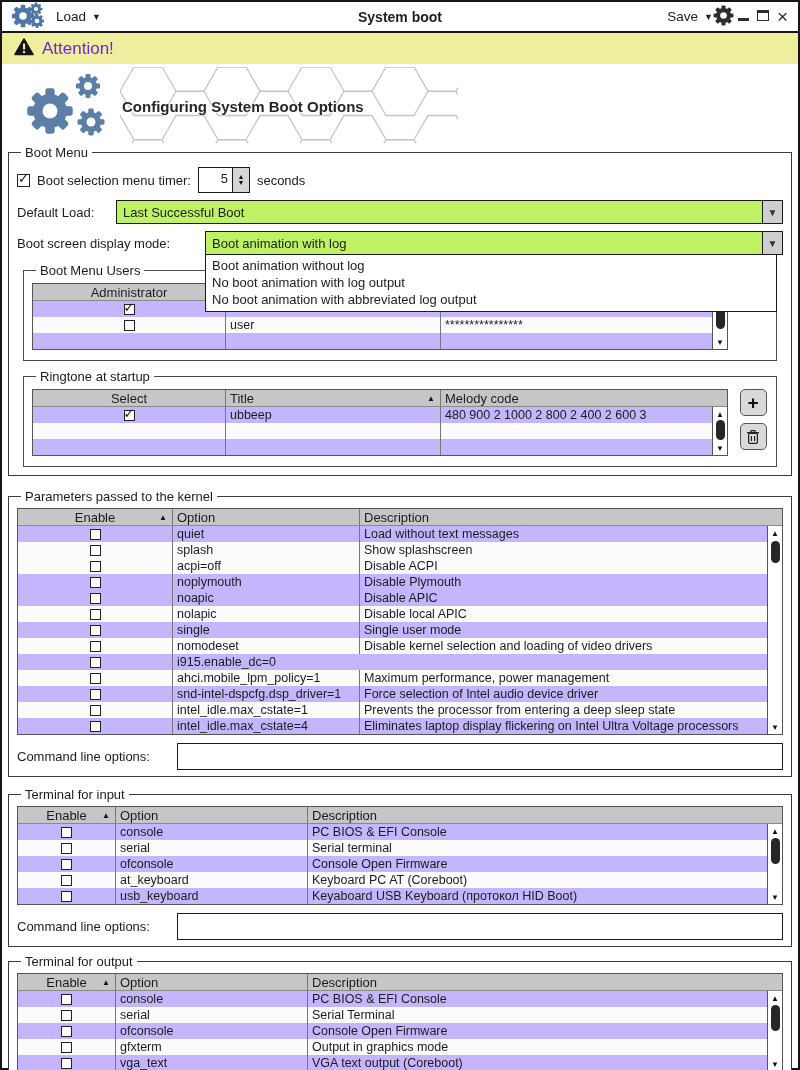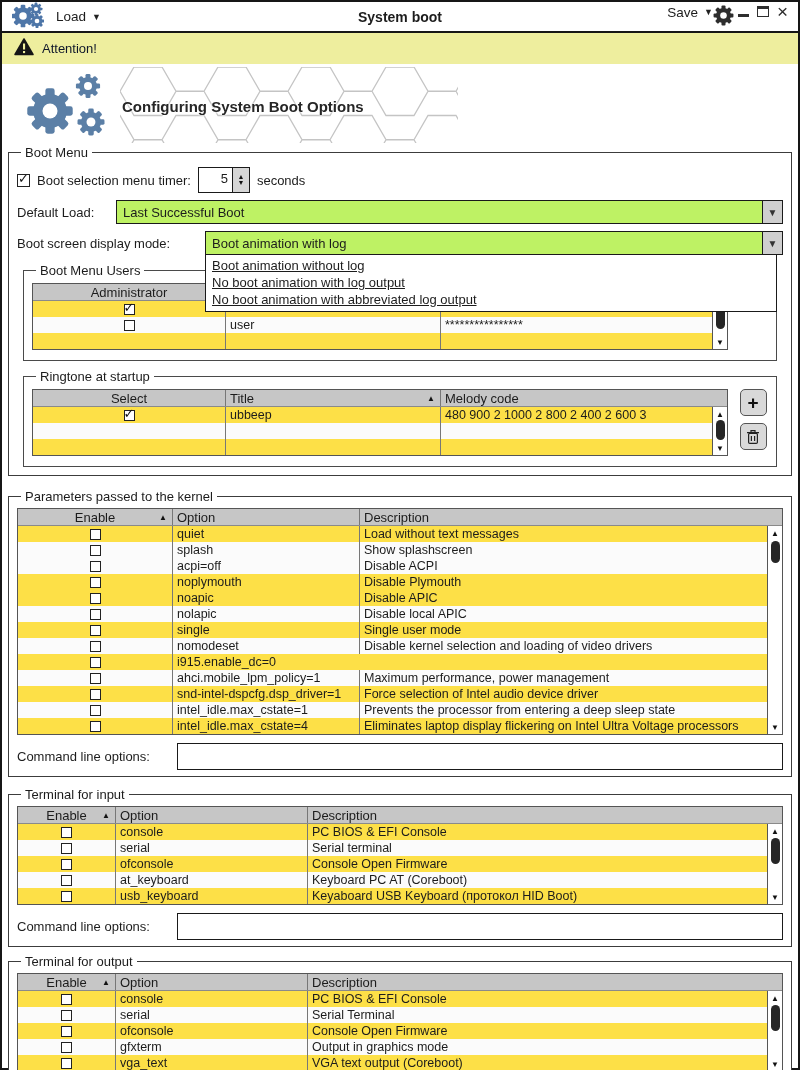--- a/index.html
+++ b/index.html
@@ -6,31 +6,31 @@
   html,body { width: 800px; height: 1070px; overflow: hidden;
     font-family: "Liberation Sans", "DejaVu Sans", sans-serif;
     font-size: 13px; color: #1c1c1c; background: #fff; }
   .window { position: absolute; inset: 0; border: 2px solid #161616; background: #fff; }
 
   
   .titlebar { height: 31px; border-bottom: 2px solid #161616; display: flex; align-items: center;
     padding: 0 10px; position: relative; background: #fff; }
   .tb-left { display: flex; align-items: center; gap: 12px; }
   .tb-title { position: absolute; left: 0; right: 0; text-align: center; font-weight: bold; font-size: 14px; pointer-events: none; }
-  .tb-right { margin-left: auto; display: flex; align-items: flex-start; gap: 0; }
+  .tb-right { margin-left: auto; display: flex; align-items: center; gap: 0; }
   .tb-menu { display: inline-flex; align-items: center; gap: 6px; cursor: default; font-size: 13.5px; }
   .caret { font-size: 9px; color: #222; }
   .win-controls { display: flex; align-items: center; gap: 8px; margin-left: 4px; }
   .min-glyph { display: inline-block; width: 11px; height: 3px; background: #2e2e2e; }
   .max-glyph { display: inline-block; width: 12px; height: 11px; border: 1.5px solid #2e2e2e; border-top: 3.5px solid #2e2e2e; background: #fff; }
   .close-glyph { font-size: 19px; line-height: 14px; color: #2e2e2e; }
 
   
   .attention { height: 31px; background: #eeee9e; display: flex; align-items: center; gap: 8px; padding: 0 12px; }
-  .attention-text { font-size: 13px; color: #0f172a; }
+  .attention-text { font-size: 17px; color: #6d28d9; }
 
   
   .banner { height: 78px; margin-top: 3px; position: relative; }
   .banner-gears { position: absolute; left: 20px; top: 4px; }
   .hex-wrap { position: absolute; left: 118px; top: 0; width: 338px; height: 76px; overflow: hidden; }
   .banner-title { position: absolute; left: 120px; top: 31px; font-weight: bold; font-size: 15px; color: #262626;
     text-shadow: 0 0 3px #fff, 0 0 3px #fff; }
 
   
   fieldset { border: 1.5px solid #3c3c3c; margin: 0 6px; padding: 2px 6px 6px 6px; background: #fff; }
@@ -51,28 +51,28 @@
   .combo-row { margin: 7px 2px 0 2px; }
   .combo-label { flex: none; margin-right: 4px; }
   .lbl-default { width: 95px; }
   .lbl-display { width: 184px; }
   .combo-wrap { flex: 1; position: relative; }
   .combobox { height: 24px; border: 1.7px solid #1a1a1a; background: #bef264; display: flex; align-items: center; }
   .combo-value { flex: 1; padding: 0 6px; font-size: 13px; white-space: nowrap; overflow: hidden; }
   .combo-arrow { width: 20px; align-self: stretch; border-left: 1.6px solid #1a1a1a; background: #cfcfcf;
     display: flex; align-items: center; justify-content: center; font-size: 10px; color: #333; }
   .dropdown { position: absolute; z-index: 30; top: 23px; left: 0; right: 6px; background: #fff;
-    border: 1.6px solid #1a1a1a; padding: 2px 1px 3px 0; text-decoration: underline; }
+    border: 1.6px solid #1a1a1a; padding: 2px 1px 3px 0; }
   .dd-item { padding: 0 6px; height: 17px; line-height: 17px; font-size: 13px; white-space: nowrap; }
 
   
   .tbl { position: relative; border: 1.2px solid #555; background: #fff; }
   .trow { display: flex; height: 16px; align-items: center; overflow: hidden; }
   .trow.head { height: 17px; background: #c6c6c6; border-bottom: 1px solid #8a8a8a; }
-  .trow.odd { background: #fde047; }
+  .trow.odd { background: #c4b5fd; }
   .trow.even { background: #fbfbfb; }
   .tc { height: 100%; display: flex; align-items: center; padding: 0 4px; font-size: 12.5px;
     white-space: nowrap; overflow: hidden; }
   .tc + .tc { border-left: 1px solid #777; }
   .th { font-size: 13px; position: relative; }
   .sort { position: absolute; right: 5px; top: 50%; transform: translateY(-50%); font-size: 8px; color: #111; }
   .vscroll { position: absolute; right: 0; top: 17px; bottom: 0; width: 15px; border-left: 1.2px solid #555;
     background: #fff; }
   .sb-btn { position: absolute; left: 0; right: 0; height: 12px; display: flex; align-items: center;
     justify-content: center; font-size: 8px; color: #111; }

